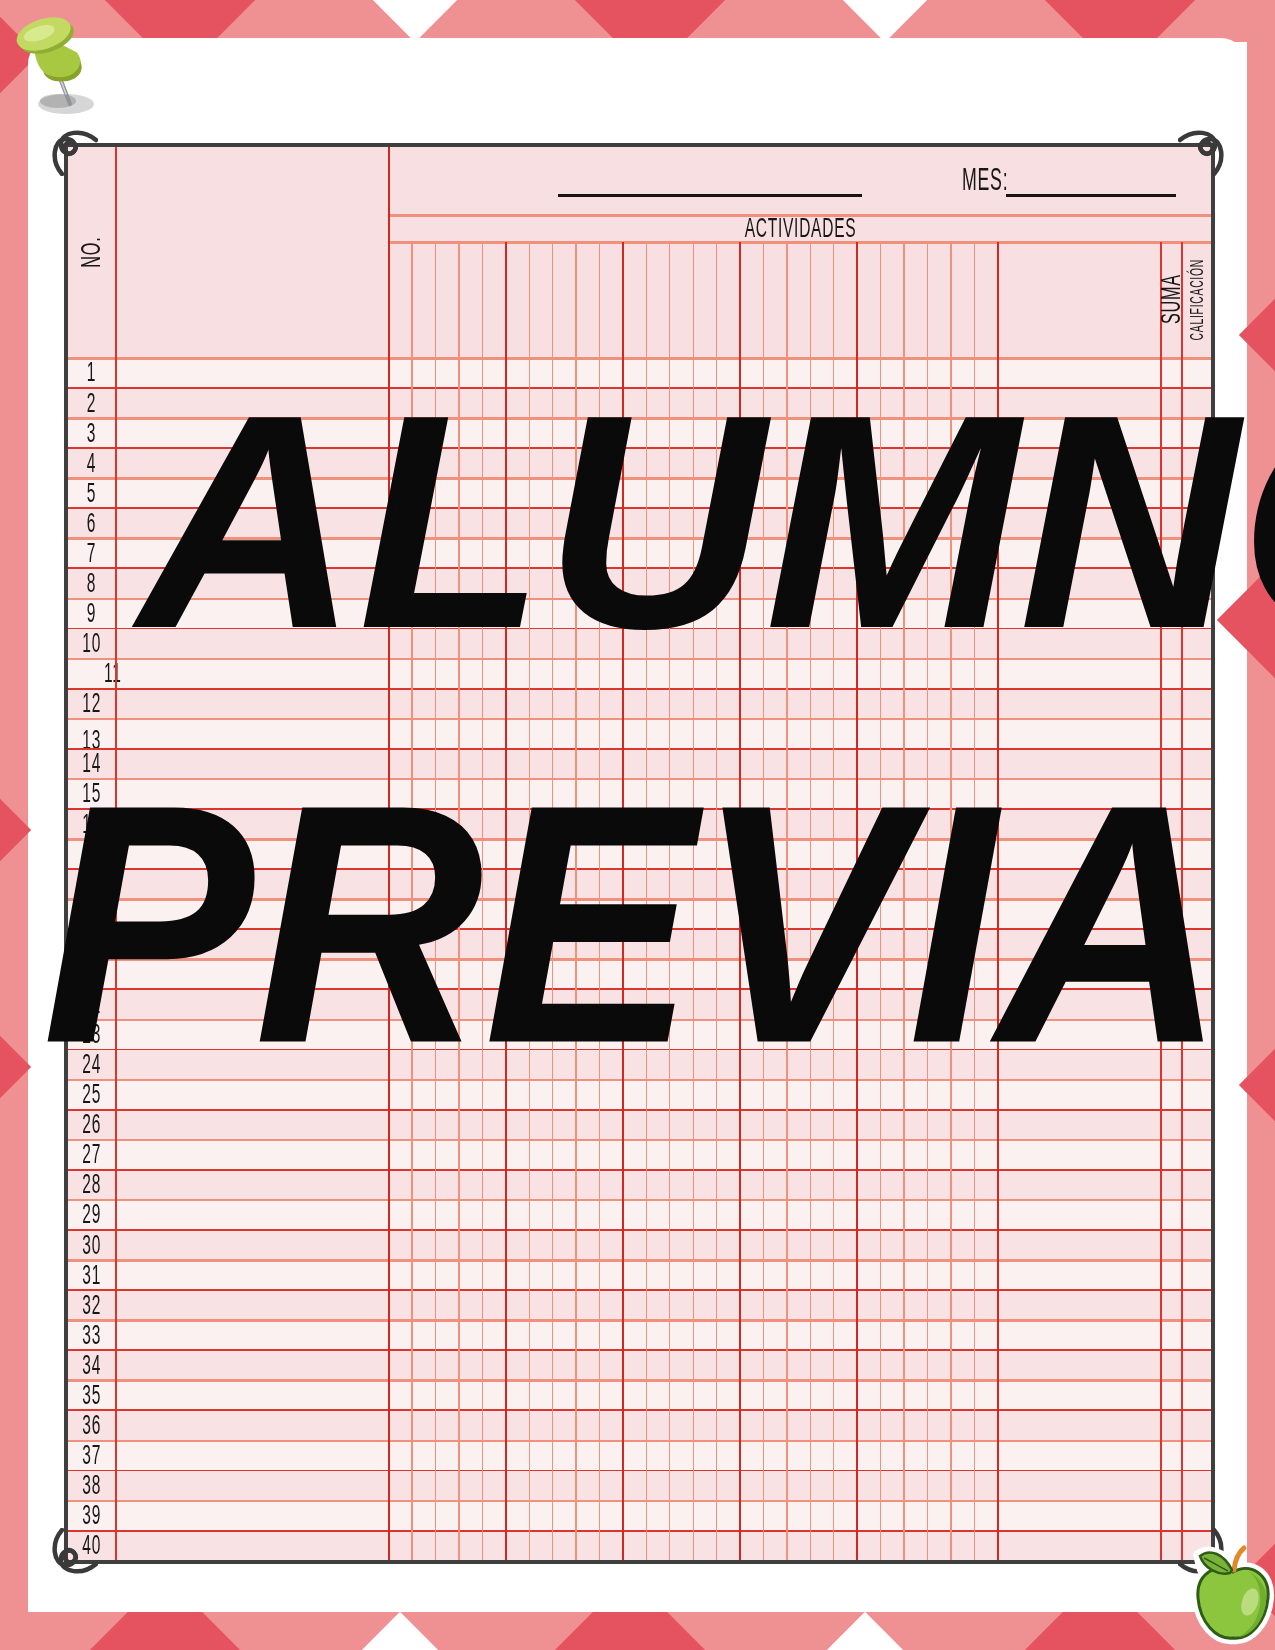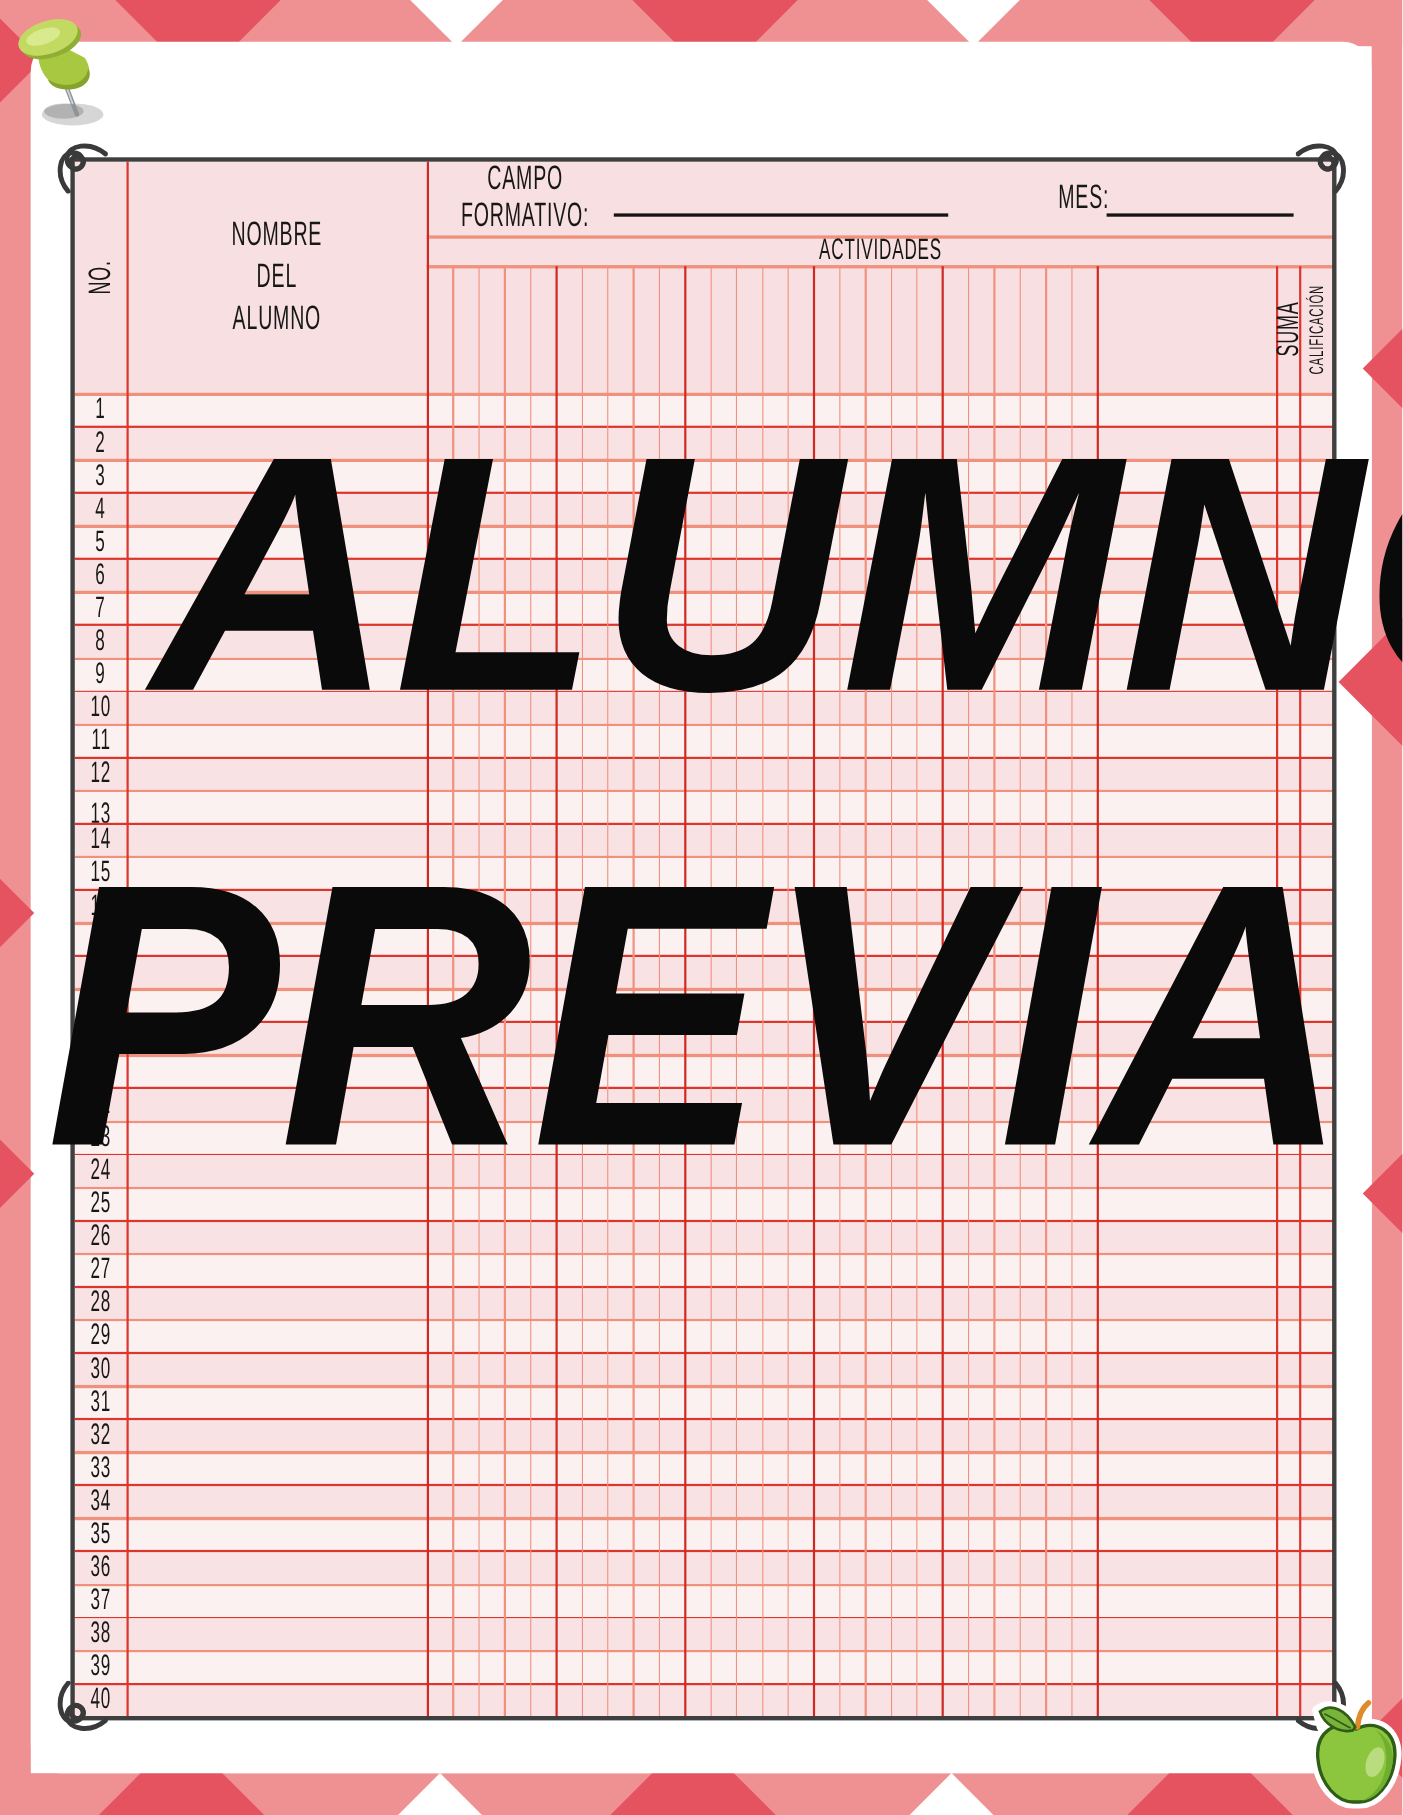--- a/index.html
+++ b/index.html
@@ -125,21 +125,21 @@
         </div>
         <div style="position: absolute; left: 68px; top: 597.56px; width: 1145px; height: 30.07px; background: rgb(252, 241, 241);"></div>
         <div class="row-num" style="top: 597.56px; height: 30.07px;">
           <span class="cnd" style="font-size: 21px;">9</span>
         </div>
         <div style="position: absolute; left: 68px; top: 627.63px; width: 1145px; height: 30.07px; background: rgb(248, 226, 228);"></div>
         <div class="row-num" style="top: 627.63px; height: 30.07px;">
           <span class="cnd" style="font-size: 21px;">10</span>
         </div>
         <div style="position: absolute; left: 68px; top: 657.7px; width: 1145px; height: 30.07px; background: rgb(252, 241, 241);"></div>
-        <div class="row-num" style="top: 657.7px; height: 30.07px;">
+        <div class="row-num" style="top: 657.7px; height: 30.07px; padding-left: 21px;">
           <span class="cnd" style="font-size: 21px;">11</span>
         </div>
         <div style="position: absolute; left: 68px; top: 687.77px; width: 1145px; height: 30.07px; background: rgb(248, 226, 228);"></div>
         <div class="row-num" style="top: 687.77px; height: 30.07px;">
           <span class="cnd" style="font-size: 21px;">12</span>
         </div>
         <div style="position: absolute; left: 68px; top: 717.84px; width: 1145px; height: 30.07px; background: rgb(252, 241, 241);"></div>
         <div class="row-num" style="top: 717.84px; height: 44px;">
           <span class="cnd" style="font-size: 21px;">13</span>
         </div>
@@ -323,29 +323,21 @@
         <div class="vline" style="left: 950.154px; top: 242px; width: 1.4px; height: 1318px; background: rgb(239, 145, 124);"></div>
         <div class="vline" style="left: 973.577px; top: 242px; width: 1.4px; height: 1318px; background: rgb(239, 145, 124);"></div>
         <div class="vline" style="left: 997px; top: 242px; width: 2px; height: 1318px; background: rgb(207, 42, 34);"></div>
         <div class="vline" style="left: 1160px; top: 242px; width: 1.6px; height: 1318px; background: rgb(220, 54, 44);"></div>
         <div class="vline" style="left: 1181px; top: 242px; width: 1.6px; height: 1318px; background: rgb(220, 54, 44);"></div>
       </div>
 
     <div class="lbl rot" style="left:68px;top:147px;width:47px;height:210px;">
       <span class="cnd" style="font-size:22px;">NO.</span>
     </div>
-    <div class="lbl" style="left:115px;top:147px;width:273px;height:210px;">
-      <span class="cnd" style="font-size:24px;line-height:1.25;">NOMBRE
-DEL
-ALUMNO</span>
-    </div>
-
-    <div class="lbl" style="left:396px;top:152px;width:220px;height:56px;justify-content:flex-start;">
-      <span class="cnd" style="font-size:24px;transform-origin:left center;">CAMPO FORMATIVO:</span>
-    </div>
+
     <div class="blank-line" style="left:558px;top:194px;width:304px;"></div>
     <div class="lbl" style="left:962px;top:152px;width:80px;height:56px;justify-content:flex-start;">
       <span class="cnd" style="font-size:24px;transform-origin:left center;">MES:</span>
     </div>
     <div class="blank-line" style="left:1006px;top:194px;width:170px;"></div>
 
     <div class="lbl" style="left:388px;top:214px;width:825px;height:28px;">
       <span class="cnd" style="font-size:21px;">ACTIVIDADES</span>
     </div>
     <div class="lbl rot" style="left:1160px;top:242px;width:21px;height:115px;">

